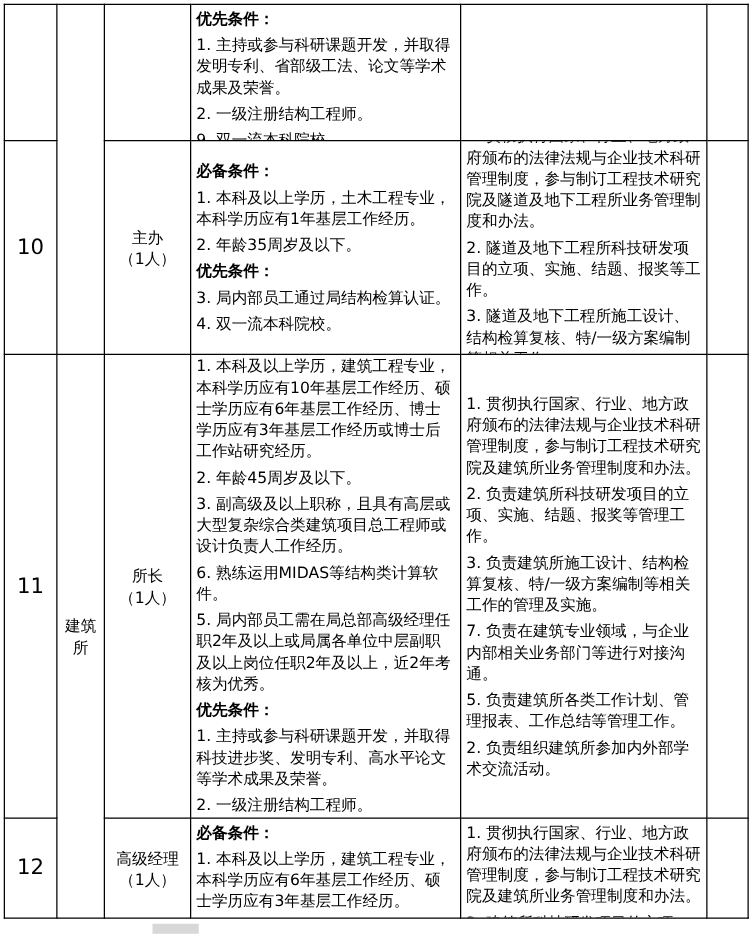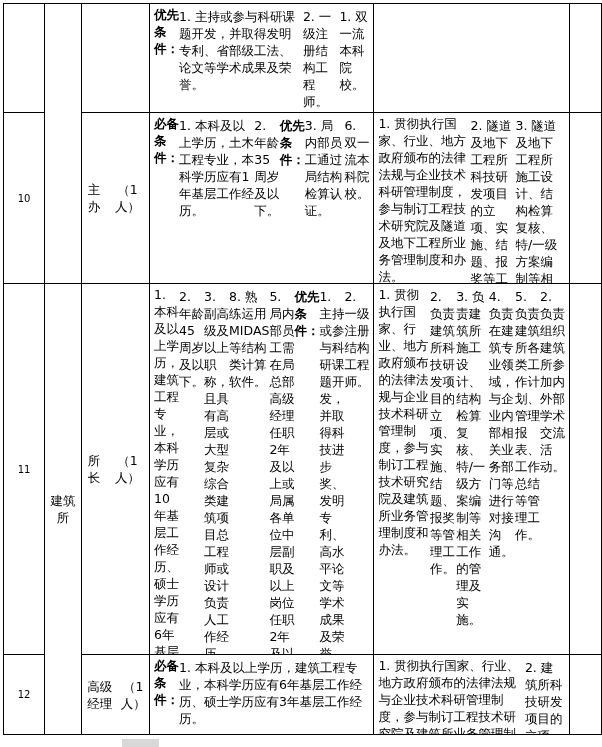--- a/index.html
+++ b/index.html
@@ -21,37 +21,37 @@
   }
   table.doc-table td{
     border:1px solid #000;
     padding:0;
     vertical-align:top;
   }
   .box{
     box-sizing:border-box;
     overflow:hidden;
     display:flex;
-    flex-direction:row;
+    flex-direction:column;
     justify-content:flex-start;
   }
   .vc{justify-content:center;}
   .hc{align-items:center;text-align:center;}
   .pad{padding:2px 4px 2px 4px;}
   .h9{height:108px;}
   .h10{height:170px;}
   .h11{height:370px;}
   .h12{height:79px;}
   .h910{height:279px;}
   .h1112{height:450px;}
   .box p{margin:2px 0;}
   .box p:first-child{margin-top:0;}
   .hdr{font-weight:bold;}
   .pos-line{display:block;}
-  .num{font-size:10px;}
+  .num{font-size:17px;}
   .artifact{
     position:absolute;
     left:122px;top:739px;
     width:37px;height:8px;
     background:#d8d8d8;
   }
 </style>
 </head>
 <body>
 
@@ -76,21 +76,21 @@
         <div class="box h910 vc hc"></div>
       </td>
       <td>
         <div class="box h9 vc hc"></div>
       </td>
       <td>
         <div class="box h9 pad">
           <p class="hdr">优先条件：</p>
           <p>1. 主持或参与科研课题开发，并取得发明专利、省部级工法、论文等学术成果及荣誉。</p>
           <p>2. 一级注册结构工程师。</p>
-          <p>1. 双一流本科院校。</p>
+          <p>9. 双一流本科院校。</p>
         </div>
       </td>
       <td>
         <div class="box h9"></div>
       </td>
       <td>
         <div class="box h9"></div>
       </td>
     </tr>
 
@@ -104,21 +104,21 @@
           <span class="pos-line">（1人）</span>
         </div>
       </td>
       <td>
         <div class="box h10 pad vc">
           <p class="hdr">必备条件：</p>
           <p>1. 本科及以上学历，土木工程专业，本科学历应有1年基层工作经历。</p>
           <p>2. 年龄35周岁及以下。</p>
           <p class="hdr">优先条件：</p>
           <p>3. 局内部员工通过局结构检算认证。</p>
-          <p>6. 双一流本科院校。</p>
+          <p>4. 双一流本科院校。</p>
         </div>
       </td>
       <td>
         <div class="box h10 pad vc">
           <p>1. 贯彻执行国家、行业、地方政府颁布的法律法规与企业技术科研管理制度，参与制订工程技术研究院及隧道及地下工程所业务管理制度和办法。</p>
           <p>2. 隧道及地下工程所科技研发项目的立项、实施、结题、报奖等工作。</p>
           <p>3. 隧道及地下工程所施工设计、结构检算复核、特/一级方案编制等相关工作。</p>
         </div>
       </td>
       <td>
@@ -138,34 +138,34 @@
           <span class="pos-line">所长</span>
           <span class="pos-line">（1人）</span>
         </div>
       </td>
       <td>
         <div class="box h11 pad vc">
 
           <p>1. 本科及以上学历，建筑工程专业，本科学历应有10年基层工作经历、硕士学历应有6年基层工作经历、博士学历应有3年基层工作经历或博士后工作站研究经历。</p>
           <p>2. 年龄45周岁及以下。</p>
           <p>3. 副高级及以上职称，且具有高层或大型复杂综合类建筑项目总工程师或设计负责人工作经历。</p>
-          <p>8. 熟练运用MIDAS等结构类计算软件。</p>
+          <p>6. 熟练运用MIDAS等结构类计算软件。</p>
           <p>5. 局内部员工需在局总部高级经理任职2年及以上或局属各单位中层副职及以上岗位任职2年及以上，近2年考核为优秀。</p>
           <p class="hdr">优先条件：</p>
           <p>1. 主持或参与科研课题开发，并取得科技进步奖、发明专利、高水平论文等学术成果及荣誉。</p>
           <p>2. 一级注册结构工程师。</p>
 
         </div>
       </td>
       <td>
         <div class="box h11 pad vc">
           <p>1. 贯彻执行国家、行业、地方政府颁布的法律法规与企业技术科研管理制度，参与制订工程技术研究院及建筑所业务管理制度和办法。</p>
           <p>2. 负责建筑所科技研发项目的立项、实施、结题、报奖等管理工作。</p>
           <p>3. 负责建筑所施工设计、结构检算复核、特/一级方案编制等相关工作的管理及实施。</p>
-          <p>4. 负责在建筑专业领域，与企业内部相关业务部门等进行对接沟通。</p>
+          <p>7. 负责在建筑专业领域，与企业内部相关业务部门等进行对接沟通。</p>
           <p>5. 负责建筑所各类工作计划、管理报表、工作总结等管理工作。</p>
           <p>2. 负责组织建筑所参加内外部学术交流活动。</p>
         </div>
       </td>
       <td>
         <div class="box h11"></div>
       </td>
     </tr>
 
     <tr>

